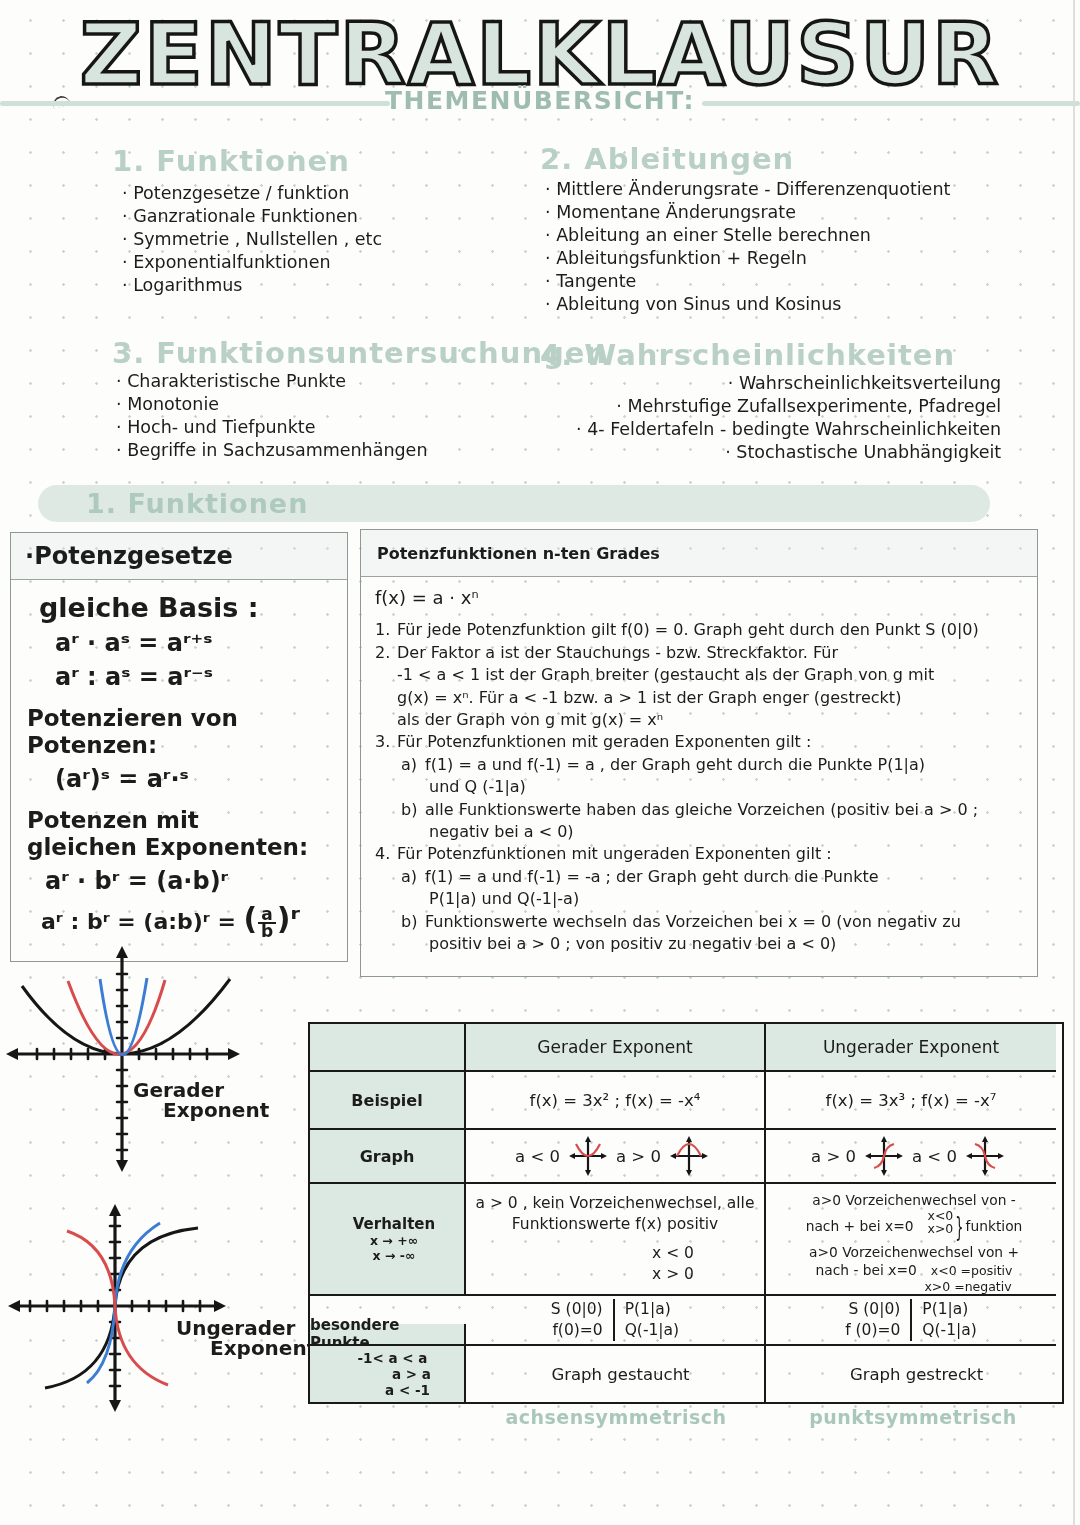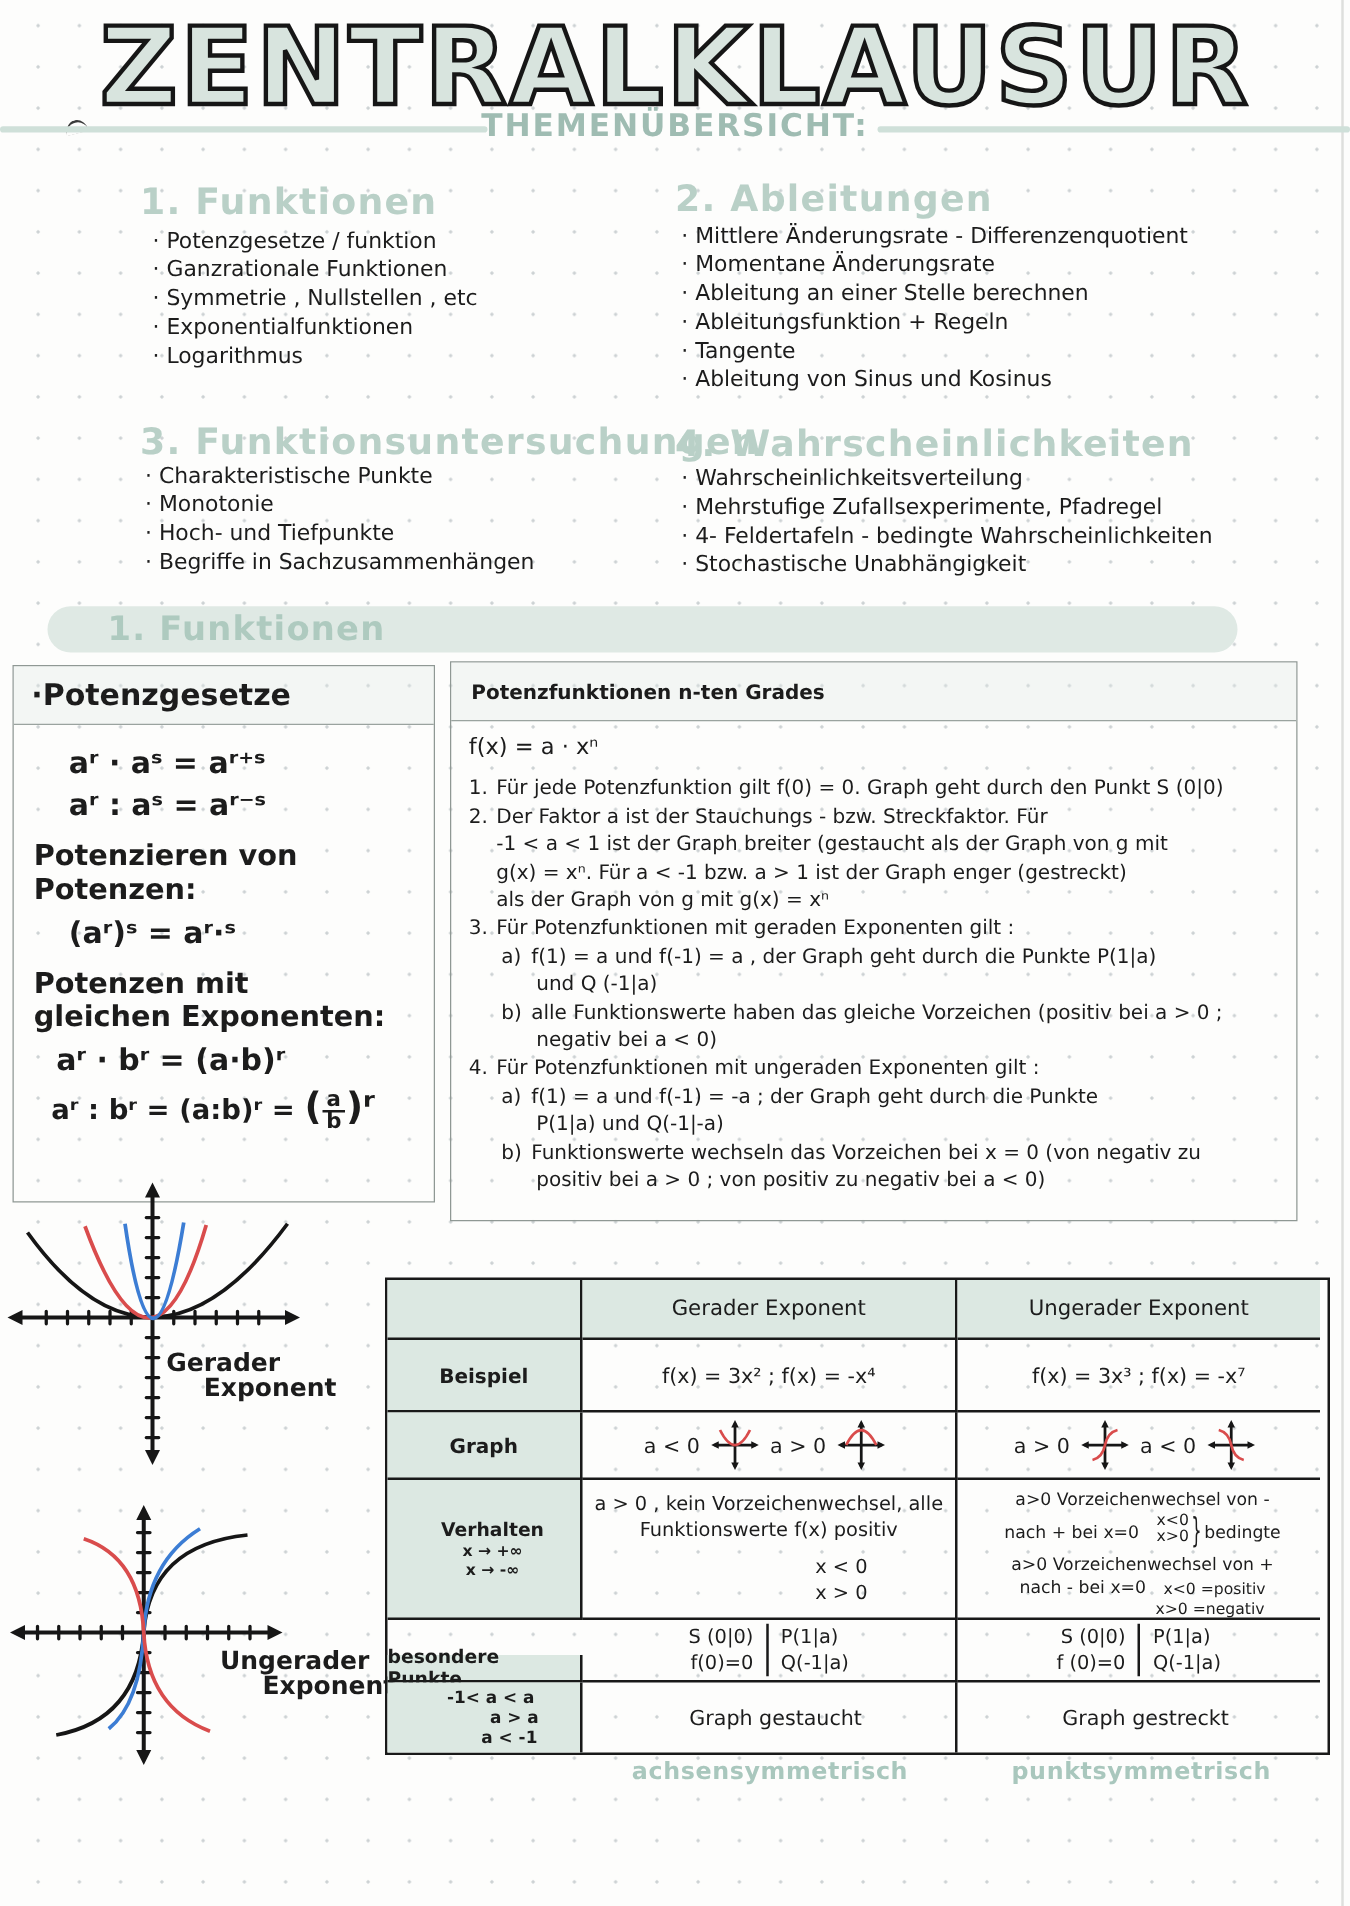--- a/index.html
+++ b/index.html
@@ -130,33 +130,34 @@
 
 <div class="abs topic-heading" style="left:112px;top:336px;">3. Funktionsuntersuchungen</div>
 <div class="abs topic-list" style="left:116px;top:370px;">
   <div>Charakteristische Punkte</div>
   <div>Monotonie</div>
   <div>Hoch- und Tiefpunkte</div>
   <div>Begriffe in Sachzusammenhängen</div>
 </div>
 
 <div class="abs topic-heading" style="left:540px;top:338px;">4. Wahrscheinlichkeiten</div>
-<div class="abs topic-list" style="left:545px;top:372px;">
+<div class="abs topic-list" style="left:576px;top:372px;text-align:right;">
   <div>Wahrscheinlichkeitsverteilung</div>
   <div>Mehrstufige Zufallsexperimente, Pfadregel</div>
   <div>4- Feldertafeln - bedingte Wahrscheinlichkeiten</div>
   <div>Stochastische Unabhängigkeit</div>
 </div>
 
 <div class="abs banner"></div>
 <div class="abs banner-label">1. Funktionen</div>
 
 <div class="abs box pg-box">
   <div class="box-title pg-title">Potenzgesetze</div>
   <div class="pg-body">
+    <div class="pg-lbl big">gleiche Basis :</div>
     <div class="pg-rule">aʳ · aˢ  =   aʳ⁺ˢ</div>
     <div class="pg-rule">aʳ : aˢ  =   aʳ⁻ˢ</div>
     <div class="pg-sec">
       <div class="pg-lbl">Potenzieren von</div>
       <div class="pg-lbl">Potenzen:</div>
       <div class="pg-rule">(aʳ)ˢ   =   aʳ·ˢ</div>
     </div>
     <div class="pg-sec">
       <div class="pg-lbl">Potenzen mit</div>
       <div class="pg-lbl">gleichen Exponenten:</div>
@@ -320,21 +321,21 @@
   </div>
   <div class="vo">
     <div>a&gt;0  Vorzeichenwechsel von -</div>
     <div class="vo-row">
       <span>nach + bei x=0</span>
       <span class="vo-conds">
         <span>x&lt;0</span>
         <span>x&gt;0</span>
       </span>
       <span class="vo-brace">}</span>
-      <span>bedingte</span>
+      <span>funktion</span>
     </div>
     <div class="vo-b2">a&gt;0  Vorzeichenwechsel von +</div>
     <div class="vo-row">
       <span>nach - bei x=0</span>
       <span style="margin-left:14px;font-size:12.5px;">x&lt;0 =positiv</span>
     </div>
     <div class="vo-b2c">x&gt;0 =negativ</div>
   </div>
 
   <div class="cell-sage rowlbl" style="font-size:15px;margin-top:28px;">besondere Punkte</div>

